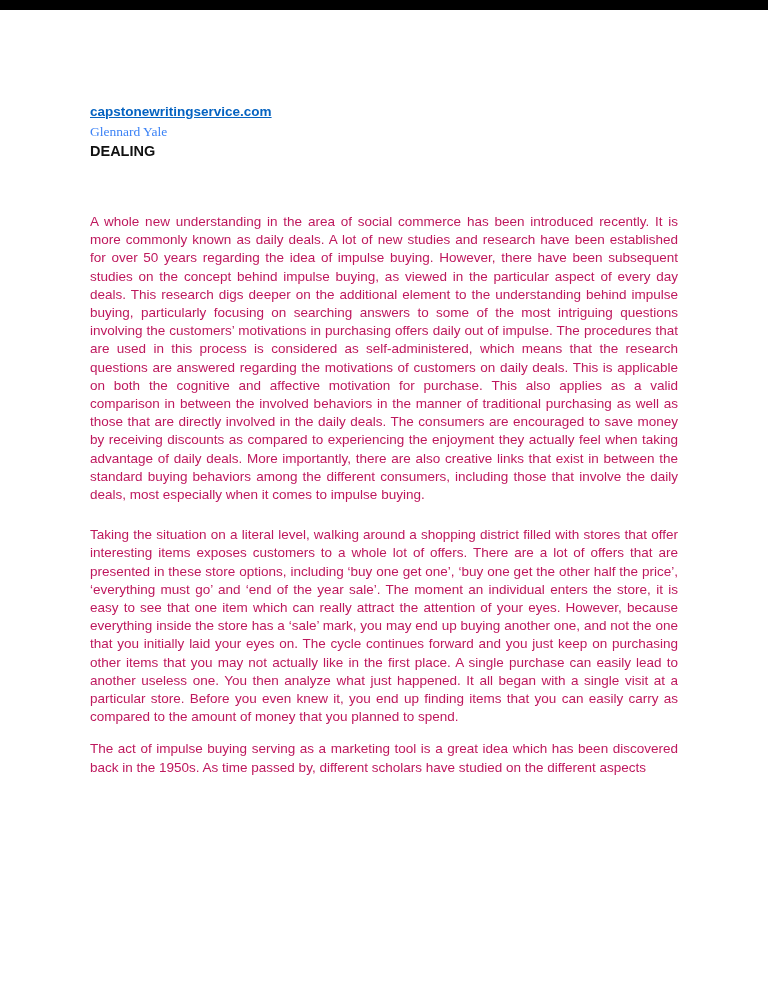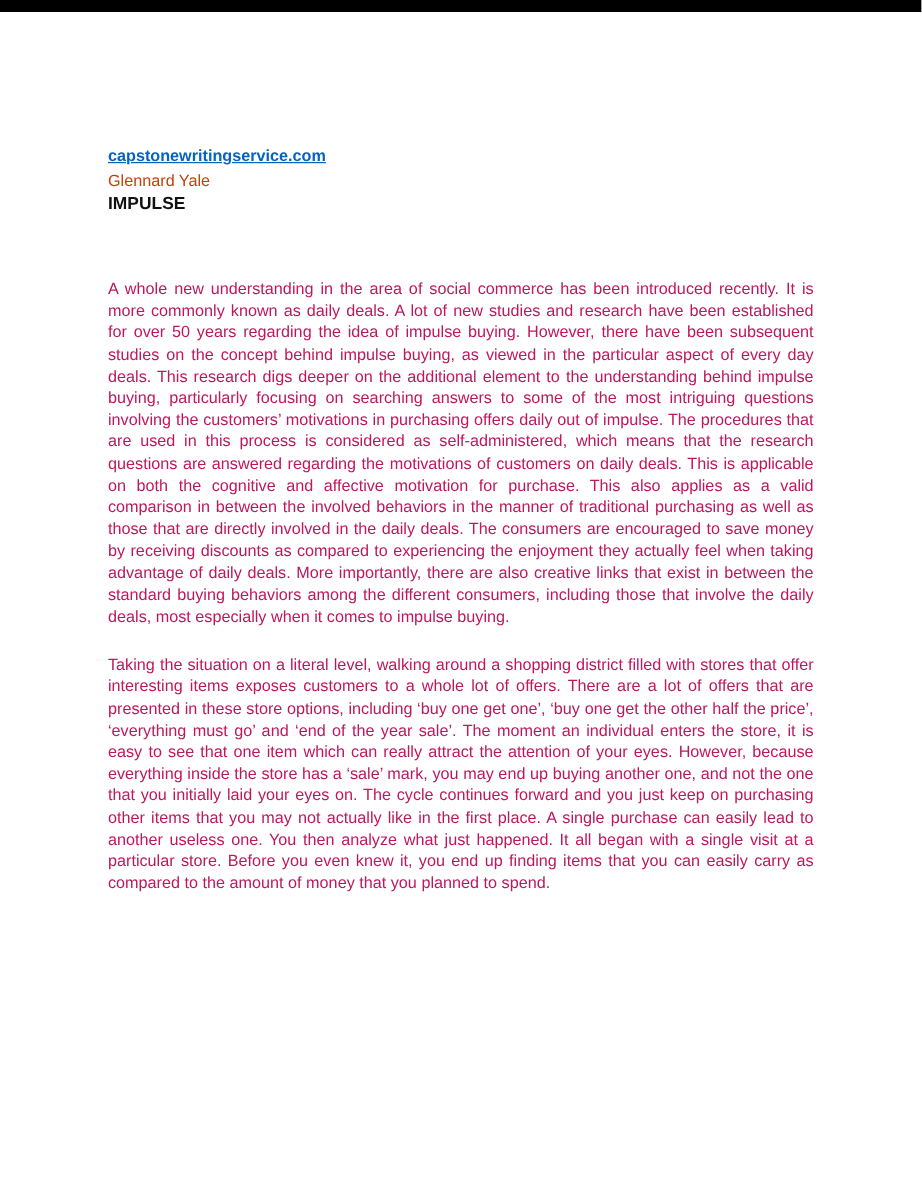--- a/index.html
+++ b/index.html
@@ -13,22 +13,21 @@
     overflow: hidden;
     font-family: "Liberation Sans", sans-serif;
     color: #1c1c1c;
   }
   .top-bar {
     width: 768px;
     height: 10px;
     background: #000000;
   }
   .content {
-    padding: 0 90px;
-    margin-top: 30px;
+    padding: 12px 90px;
   }
   .site-link {
     display: inline-block;
     margin-top: 82px;
     font-size: 13.5px;
     font-weight: bold;
     color: #0563c1;
     text-decoration: underline;
     cursor: pointer;
   }
@@ -36,21 +35,22 @@
     margin: 38px 0 0 0;
     font-size: 14.5px;
     font-weight: bold;
     color: #111111;
     letter-spacing: 0.1px;
   }
   .author {
     margin-top: 3px;
     font-size: 13.5px;
     line-height: 18px;
-    color: #c2410c;
+    color: #3b82f6;
+    font-family: Liberation Serif, serif;
   }
   .section-heading {
     margin: 0;
     font-size: 14.5px;
     font-weight: bold;
     color: #111111;
   }
   .abstract-heading {
     margin-top: 2px;
   }
@@ -78,21 +78,22 @@
 <body>
 
 <div class="page">
   <div class="top-bar"></div>
   <div class="content">
     <a class="site-link">capstonewritingservice.com</a>
 
 
     <div class="author">Glennard Yale</div>
 
-    <h2 class="section-heading abstract-heading">IMPULSE</h2>
+    <h2 class="section-heading abstract-heading">DEALING</h2>
 
     <p class="para abstract-para">A whole new understanding in the area of social commerce has been introduced recently. It is more commonly known as daily deals. A lot of new studies and research have been established for over 50 years regarding the idea of impulse buying. However, there have been subsequent studies on the concept behind impulse buying, as viewed in the particular aspect of every day deals. This research digs deeper on the additional element to the understanding behind impulse buying, particularly focusing on searching answers to some of the most intriguing questions involving the customers’ motivations in purchasing offers daily out of impulse. The procedures that are used in this process is considered as self-administered, which means that the research questions are answered regarding the motivations of customers on daily deals. This is applicable on both the cognitive and affective motivation for purchase. This also applies as a valid comparison in between the involved behaviors in the manner of traditional purchasing as well as those that are directly involved in the daily deals. The consumers are encouraged to save money by receiving discounts as compared to experiencing the enjoyment they actually feel when taking advantage of daily deals. More importantly, there are also creative links that exist in between the standard buying behaviors among the different consumers, including those that involve the daily deals, most especially when it comes to impulse buying.</p>
 
 
     <p class="para intro-para-1">Taking the situation on a literal level, walking around a shopping district filled with stores that offer interesting items exposes customers to a whole lot of offers. There are a lot of offers that are presented in these store options, including ‘buy one get one’, ‘buy one get the other half the price’, ‘everything must go’ and ‘end of the year sale’. The moment an individual enters the store, it is easy to see that one item which can really attract the attention of your eyes. However, because everything inside the store has a ‘sale’ mark, you may end up buying another one, and not the one that you initially laid your eyes on. The cycle continues forward and you just keep on purchasing other items that you may not actually like in the first place. A single purchase can easily lead to another useless one. You then analyze what just happened. It all began with a single visit at a particular store. Before you even knew it, you end up finding items that you can easily carry as compared to the amount of money that you planned to spend.</p>
 
+    <p class="para intro-para-2">The act of impulse buying serving as a marketing tool is a great idea which has been discovered back in the 1950s. As time passed by, different scholars have studied on the different aspects</p>
   </div>
 </div>
 
 </body></html>

